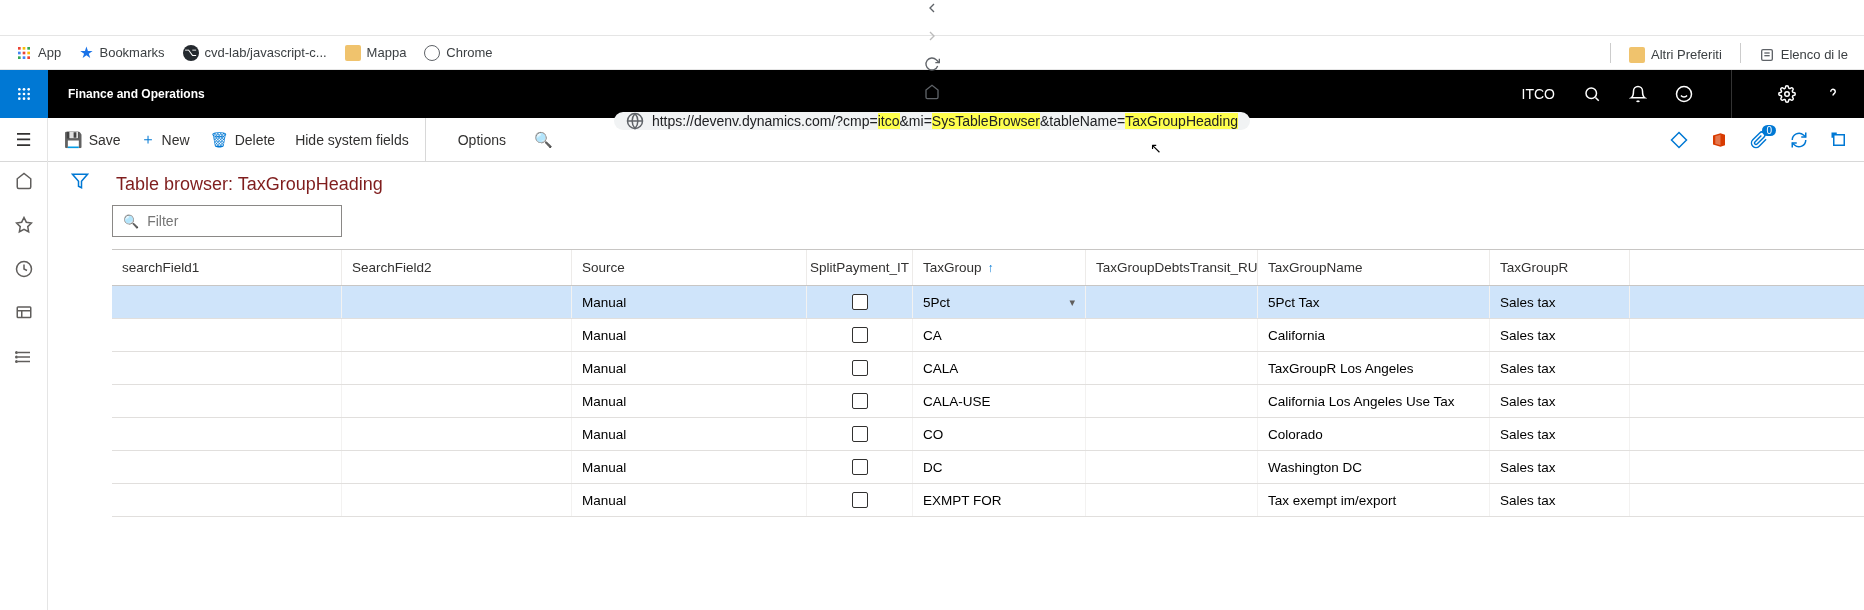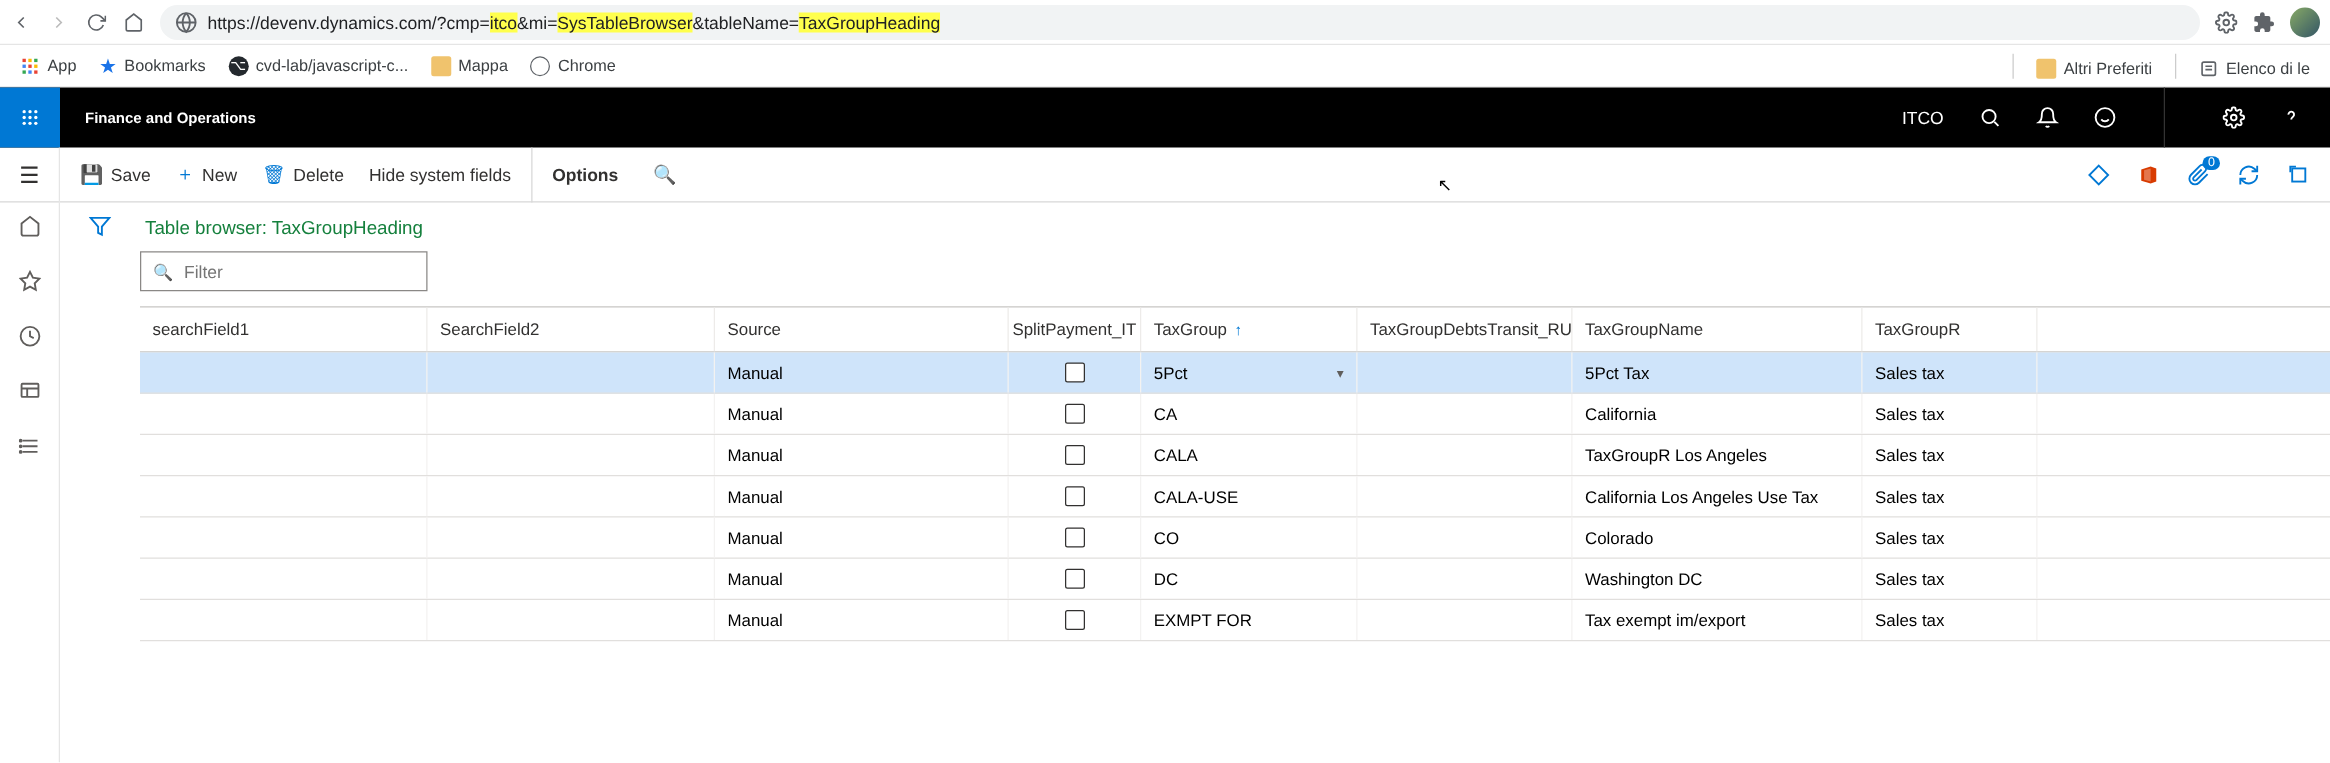--- a/index.html
+++ b/index.html
@@ -1,19 +1,19 @@
 <!DOCTYPE html>
 <html><head>
 <meta charset="utf-8">
 <style>
 * { box-sizing: border-box; margin: 0; padding: 0; font-family: "Segoe UI", Arial, sans-serif; }
 body { width: 1864px; height: 610px; overflow: hidden; background: #fff; }
 
 
-.browser-bar { height: 36px; display: flex; align-items: center; padding: 0 8px; gap: 12px; background: #fff; border-bottom: 1px solid #e5e5e5; }
+.browser-bar { height: 36px; display: flex; align-items: center; padding: 0 8px; gap: 12px; background: #fff; border-bottom: 1px solid #e5e5e5; flex-direction: column; }
 .nav-btn { width: 18px; height: 18px; display: flex; align-items: center; justify-content: center; color: #5f6368; cursor: pointer; }
 .nav-btn.disabled { color: #bbb; }
 .url-bar { flex: 1; display: flex; align-items: center; background: #f1f3f4; border-radius: 16px; height: 28px; padding: 0 12px; gap: 8px; font-size: 14px; color: #5f6368; }
 .url-text { font-size: 14px; color: #202124; white-space: nowrap; }
 .url-text .hl { background: #ffff4d; }
 .chrome-icon { width: 18px; height: 18px; color: #5f6368; }
 .avatar { width: 24px; height: 24px; border-radius: 50%; background: linear-gradient(135deg,#8a6 0%,#356 100%); }
 
 
 .bookmarks-bar { height: 34px; display: flex; align-items: center; padding: 0 16px; gap: 18px; font-size: 13px; color: #3c4043; border-bottom: 1px solid #e5e5e5; }
@@ -35,38 +35,38 @@
 .company-code { font-size:14px; }
 .hdr-sep { width:1px; height:48px; background:#333; margin-left:10px; margin-right:0; }
 
 
 .action-bar { height:44px; display:flex; align-items:center; border-bottom:1px solid #d8d8d8; }
 .left-rail-stub { width:48px; height:44px; display:flex; align-items:center; justify-content:center; border-right:1px solid #e5e5e5; }
 .hamburger { font-size:18px; color:#323130; }
 .action-group { display:flex; align-items:center; gap:20px; padding:0 16px; }
 .action-item { display:flex; align-items:center; gap:6px; font-size:14px; color:#323130; cursor:pointer; }
 .action-item .ic { color:#0078d4; font-size:15px; }
-.action-opts { font-weight:700; border-left:1px solid #d8d8d8; padding-left:16px; margin-left:-4px; height:44px; display:flex; align-items:center; }
+.action-opts { font-weight:400; border-left:1px solid #d8d8d8; padding-left:32px; margin-left:-4px; height:44px; display:flex; align-items:center; }
 .action-search { color:#0078d4; font-size:15px; margin-left:8px; }
 .action-far { margin-left:auto; display:flex; align-items:center; gap:22px; padding-right:16px; }
 .badge-btn { position:relative; color:#0078d4; }
 .badge-btn .badge { position:absolute; top:-6px; right:-8px; background:#0078d4; color:#fff; font-size:10px; border-radius:8px; padding:0 4px; }
 .far-ic { width:18px; height:18px; color:#0078d4; }
 .cursor-pointer { position:absolute; left:1150px; top:140px; font-size:14px; color:#000; pointer-events:none; }
 
 
 .main { display:flex; height:calc(610px - 36px - 34px - 48px - 44px); }
 .left-rail { width:48px; border-right:1px solid #e5e5e5; display:flex; flex-direction:column; align-items:center; padding-top:10px; gap:26px; color:#605e5c; }
 .left-rail .ic { width:18px; height:18px; }
 
 .content { flex:1; display:flex; }
 .filter-col { width:64px; display:flex; justify-content:center; padding-top:10px; }
 
 .table-area { flex:1; padding-top:8px; }
-.tb-title { font-size:15px; color:#15803d; padding:4px 4px 10px 4px; }
+.tb-title { font-size:18px; color:#7f1d1d; padding:4px 4px 10px 4px; }
 .filter-box { display:flex; align-items:center; gap:8px; border:1px solid #8a8886; width:230px; height:32px; padding:0 10px; margin-bottom:12px; }
 .filter-box input { border:none; outline:none; font-size:14px; flex:1; background:transparent; }
 .filter-box .mag { color:#605e5c; font-size:13px; }
 
 
 .grid { border-top:1px solid #c8c6c4; }
 .grid-header, .grid-row { display:flex; font-size:13.5px; }
 .grid-header { height:36px; align-items:center; color:#323130; font-weight:400; border-bottom:1px solid #c8c6c4; }
 .gh { padding:0 10px; border-right:1px solid #edebe9; display:flex; align-items:center; height:100%; overflow:hidden; white-space:nowrap; }
 .grid-row { height:33px; align-items:center; border-bottom:1px solid #e1dfdd; }

